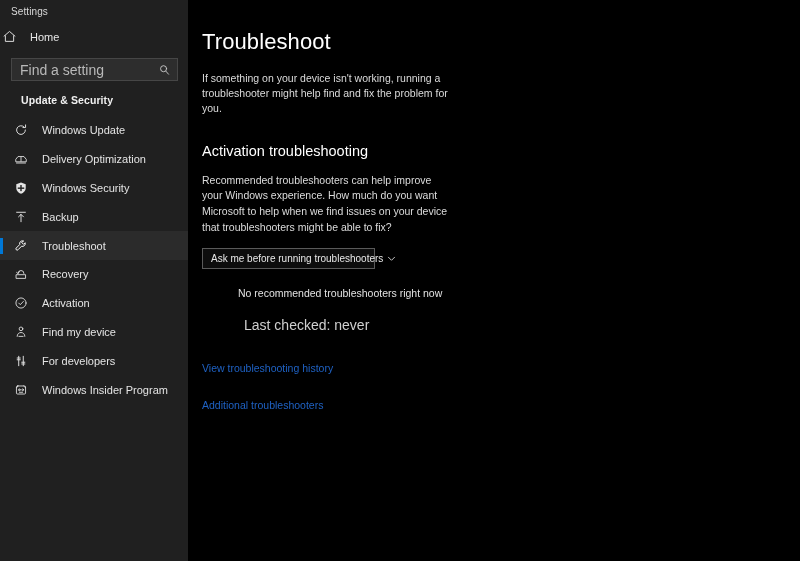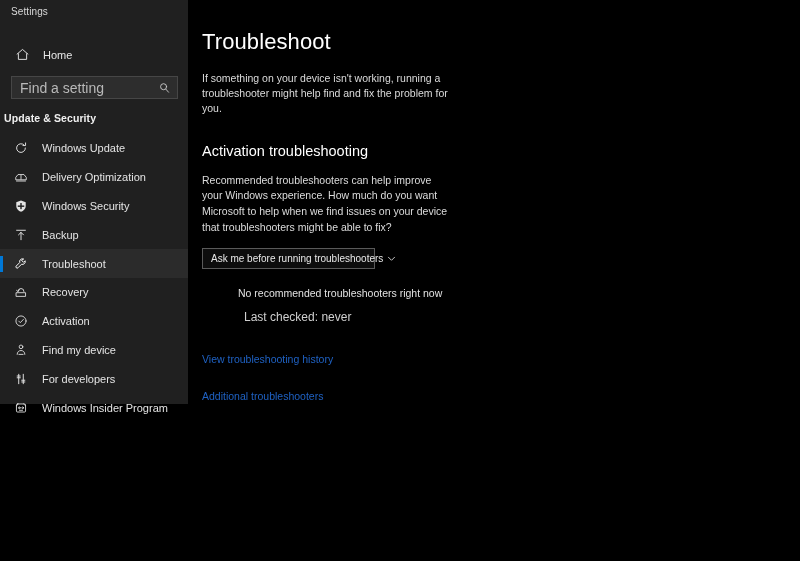--- a/index.html
+++ b/index.html
@@ -18,21 +18,21 @@
     position: relative;
     width: 800px;
     height: 561px;
     display: flex;
     background: #000000;
   }
 
   
   .sidebar {
     width: 188px;
-    height: 404px;
+    height: 561px;
     background: #202020;
     flex: 0 0 188px;
     position: relative;
     box-sizing: border-box;
   }
   .titlebar {
     height: 22px;
     display: flex;
     align-items: center;
     padding-left: 11px;
@@ -41,22 +41,22 @@
   .titlebar-text {
     font-size: 10px;
     color: #d8d8d8;
     letter-spacing: 0.1px;
   }
 
   .home-row {
     height: 25px;
     display: flex;
     align-items: center;
-    padding-left: 14px;
-    margin-top: 20px;
+    padding-left: 1px;
+    margin-top: 2px;
     box-sizing: border-box;
     cursor: default;
   }
   .home-icon {
     width: 16px;
     height: 16px;
     display: inline-flex;
     align-items: center;
     justify-content: center;
     flex: 0 0 16px;
@@ -98,21 +98,21 @@
     transform: translateY(-50%);
     width: 11px;
     height: 11px;
     pointer-events: none;
   }
 
   .group-label {
     font-size: 10.5px;
     font-weight: bold;
     color: #f0f0f0;
-    padding-left: 4px;
+    padding-left: 21px;
     margin-top: 13px;
     letter-spacing: 0.1px;
   }
 
   .nav {
     margin-top: 10px;
   }
   .nav-item {
     height: 28.8px;
     display: flex;
@@ -210,23 +210,23 @@
     margin-left: 4px;
   }
 
   .status-main {
     font-size: 10.5px;
     color: #e2e2e2;
     margin: 18px 0 0 0;
     padding-left: 36px;
   }
   .status-sub {
-    font-size: 12px;
+    font-size: 14px;
     color: #cfcfcf;
-    margin: 11px 0 0 0;
+    margin: 18px 0 0 0;
     padding-left: 42px;
   }
 
   .link {
     display: block;
     font-size: 10.5px;
     color: #1f62c4;
     text-decoration: none;
     margin-top: 0;
     width: max-content;

